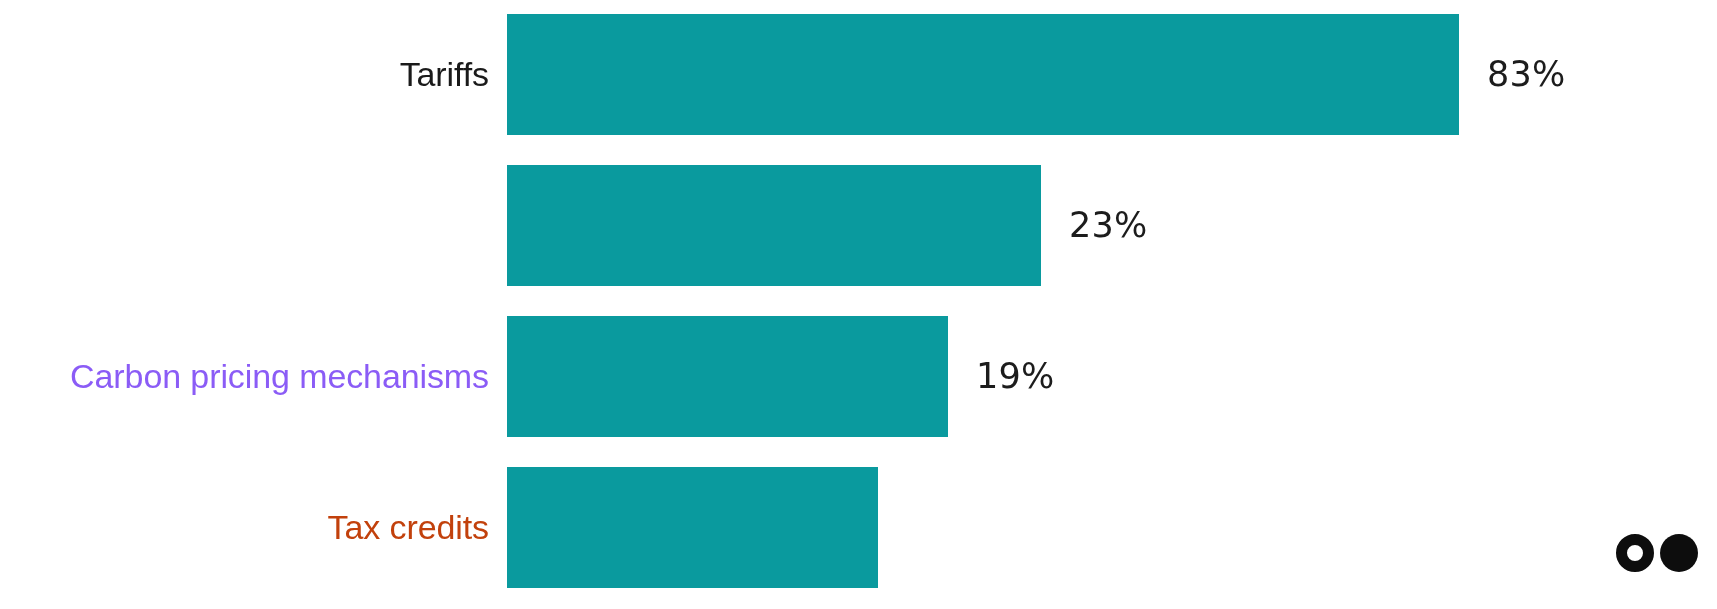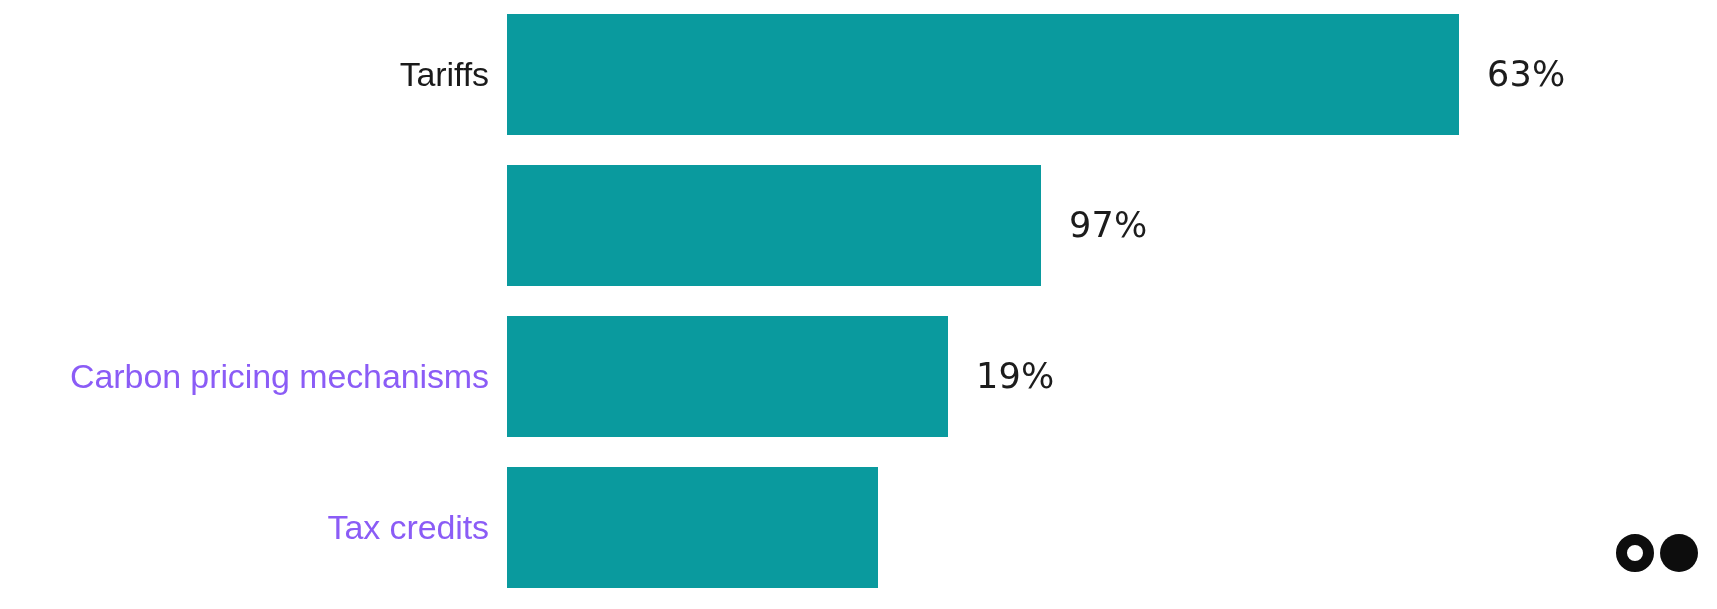--- a/index.html
+++ b/index.html
@@ -98,36 +98,36 @@
 </style>
 </head>
 <body>
 
 <div id="chart-root" style="background: rgb(255, 255, 255);">
   <div class="plot">
 
     <div class="bar-row" style="top:14px;">
       <div class="cat-label" style="color: rgb(26, 26, 26);">Tariffs</div>
       <div class="bar" style="width: 952px; background: rgb(10, 154, 158);"></div>
-      <div class="val-label" style="left: 1471px; color: rgb(28, 28, 28);">63%</div>
+      <div class="val-label" style="left: 1471px; color: rgb(28, 28, 28);">83%</div>
     </div>
 
     <div class="bar-row" style="top:165px;">
       <div class="bar" style="width: 534px; background: rgb(10, 154, 158);"></div>
-      <div class="val-label" style="left: 1053px; color: rgb(28, 28, 28);">97%</div>
+      <div class="val-label" style="left: 1053px; color: rgb(28, 28, 28);">23%</div>
     </div>
 
     <div class="bar-row" style="top:316px;">
       <div class="cat-label" style="color: #8b5cf6;">Carbon pricing mechanisms</div>
       <div class="bar" style="width: 441px; background: rgb(10, 154, 158);"></div>
       <div class="val-label" style="left: 960px; color: rgb(28, 28, 28);">19%</div>
     </div>
 
     <div class="bar-row" style="top:467px;">
-      <div class="cat-label" style="color: #8b5cf6;">Tax credits</div>
+      <div class="cat-label" style="color: #c2410c;">Tax credits</div>
       <div class="bar" style="width: 371px; background: rgb(10, 154, 158);"></div>
     </div>
 
   </div>
 
   <div class="logo" style="left:1616px; top:534px;">
     <div class="logo-ring" style="border-color: rgb(13, 13, 13);"></div>
     <div class="logo-dot" style="background: rgb(13, 13, 13);"></div>
   </div>
 </div>

